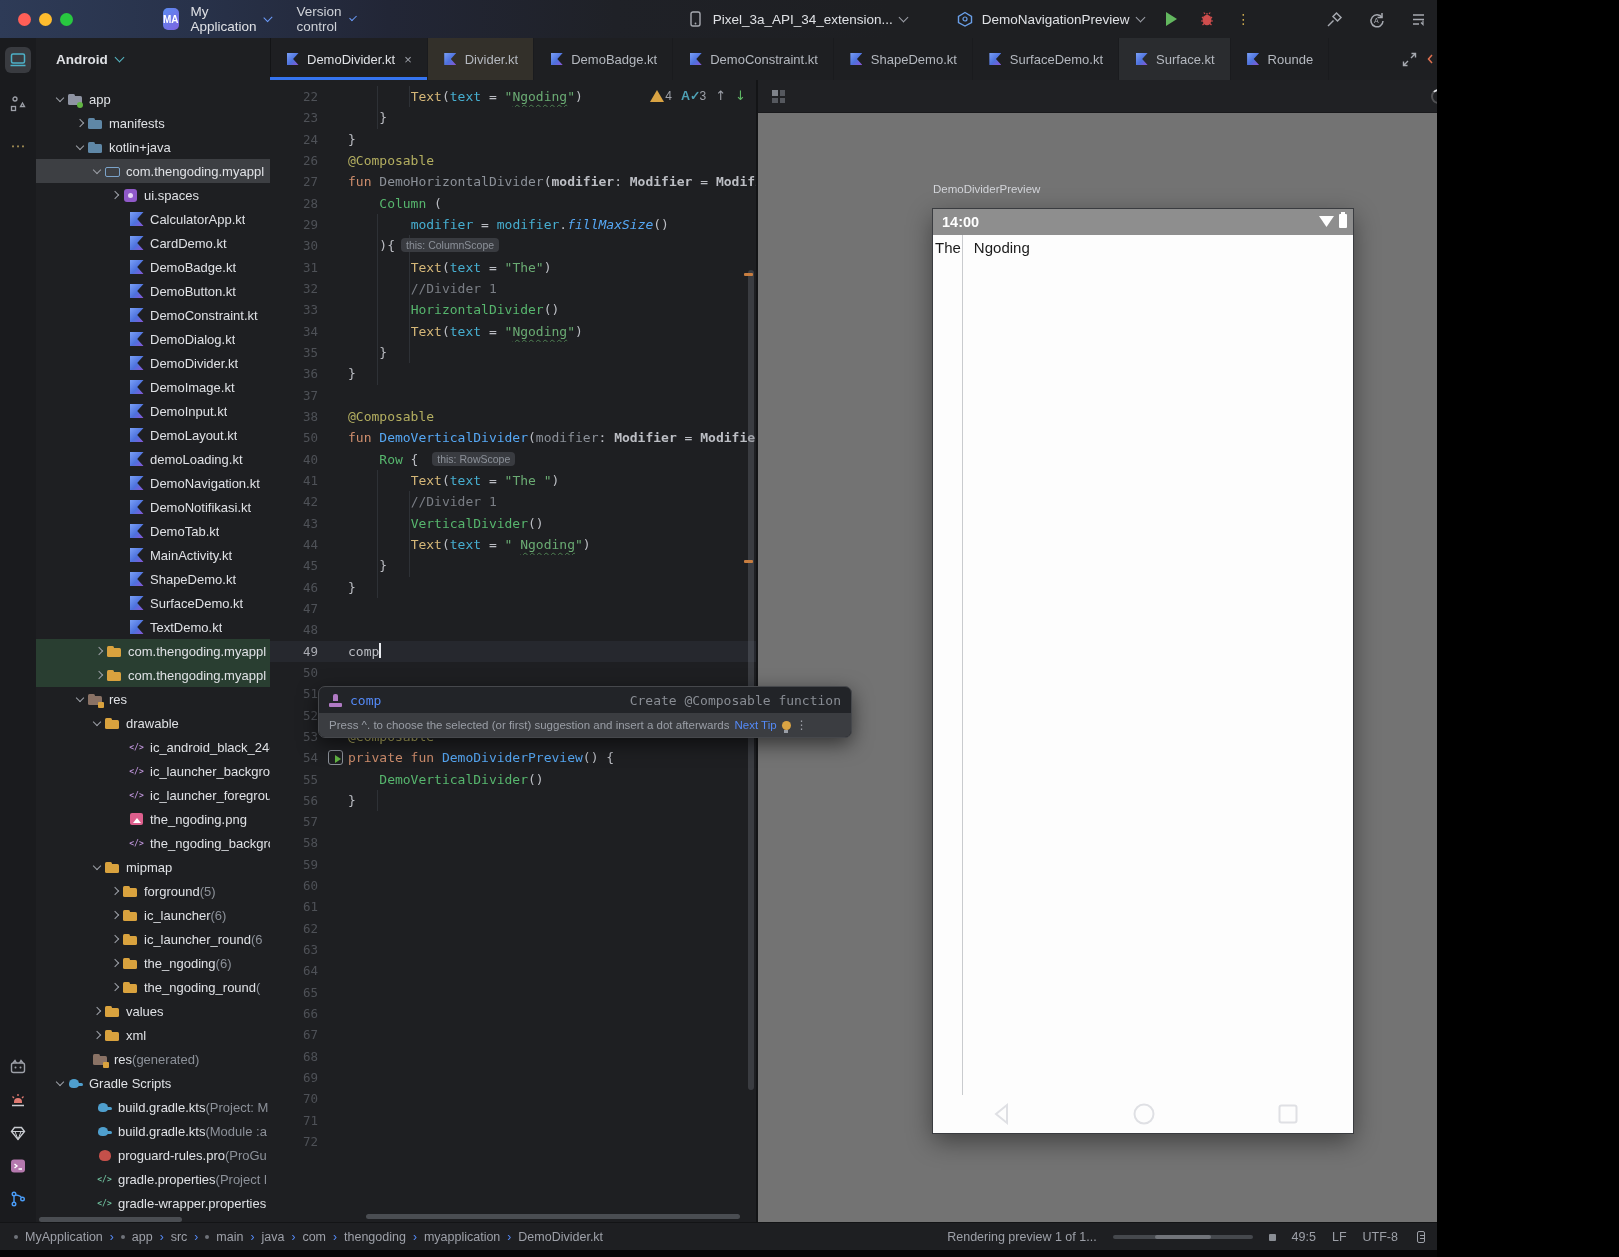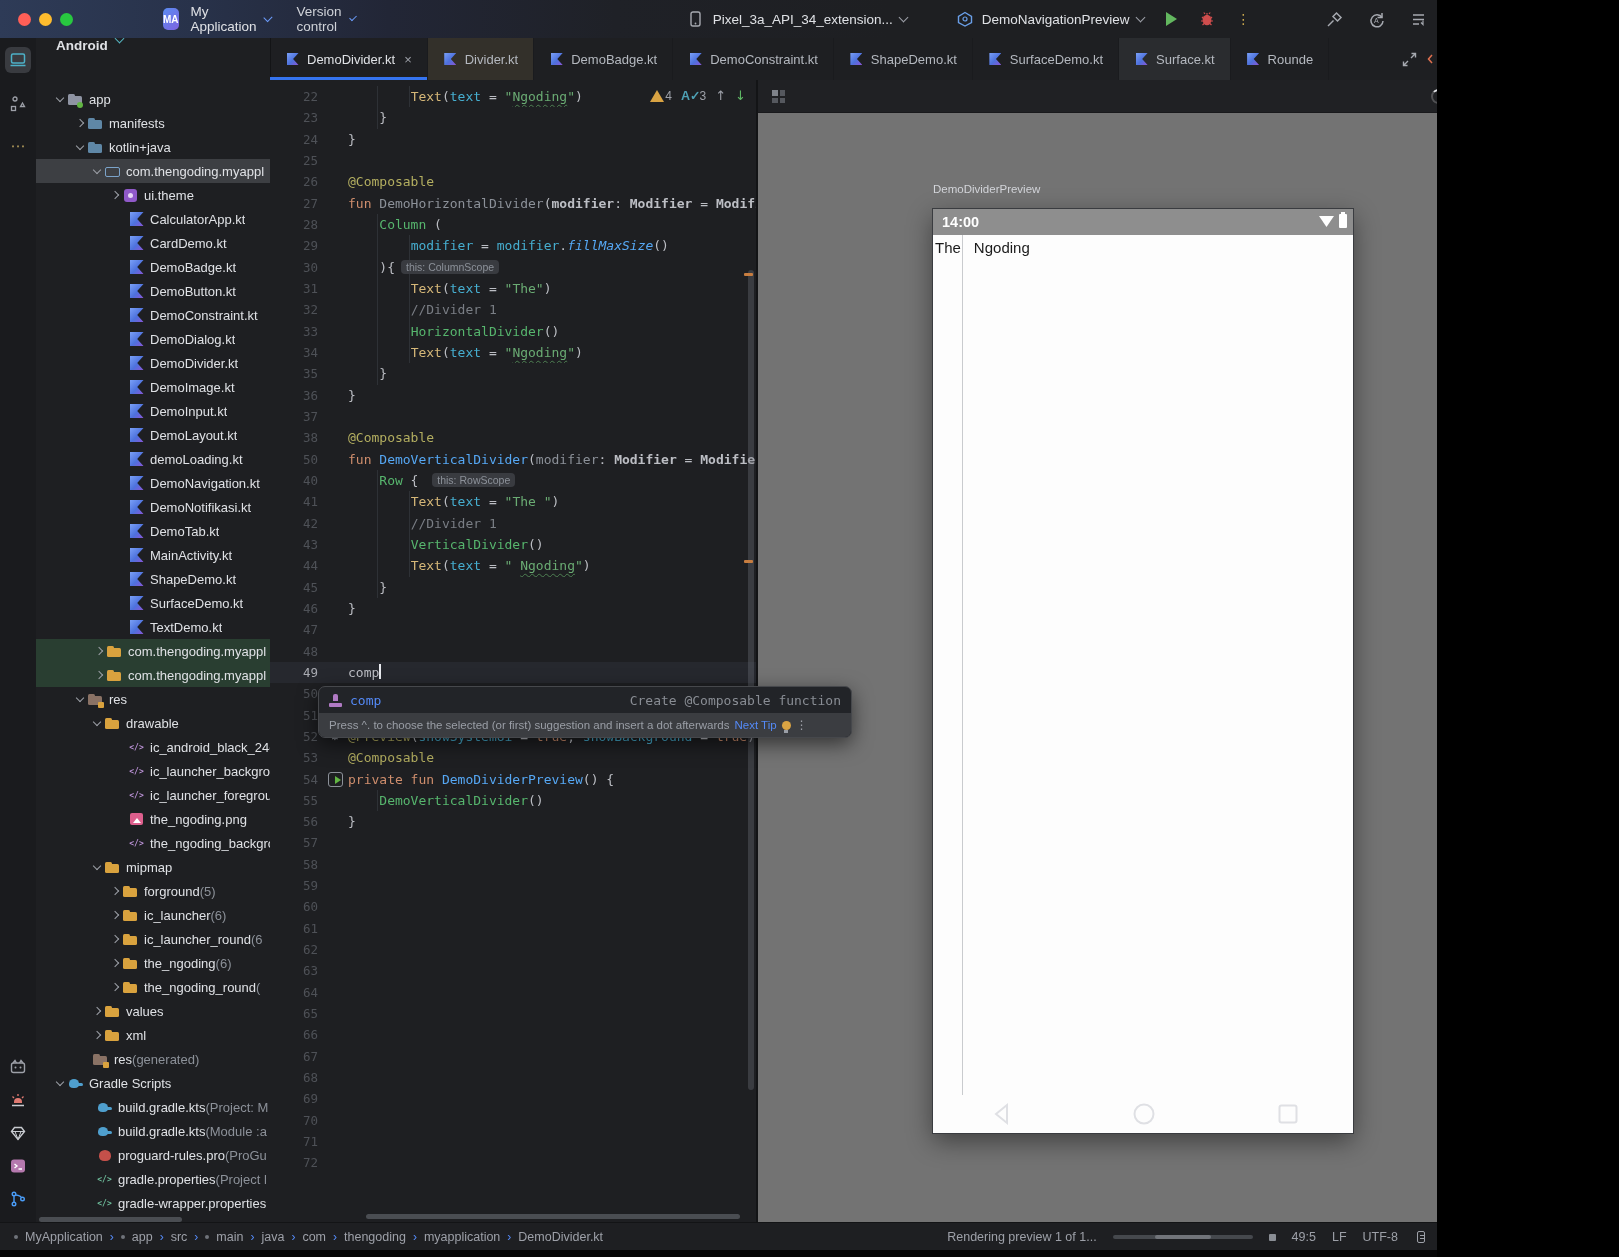--- a/index.html
+++ b/index.html
@@ -21,21 +21,21 @@
   .tb-group{display:flex;align-items:center;}
   .play-tri{width:0;height:0;border-left:11px solid #63b75f;border-top:7px solid transparent;border-bottom:7px solid transparent;}
   .dots-v{color:#c8a64d;font-size:14px;font-family:"DejaVu Sans",sans-serif;}
   .dots-v.gray{color:#9da0a8}
   
   .left-strip{position:absolute;left:0;top:38px;width:36px;height:1184px;background:#1a1b1e;border-right:1px solid #131416;}
   .right-strip{position:absolute;left:1580px;top:38px;width:39px;height:1184px;background:#1a1b1e;border-left:1px solid #131416;}
   .strip-ico{width:26px;height:26px;margin:7px auto;display:flex;align-items:center;justify-content:center;color:#9da0a8;border-radius:6px;}
   .strip-ico.active{background:#393b40;}
   .project{position:absolute;left:36px;top:38px;width:234px;height:1184px;background:#1e1f22;border-right:1px solid #131416;overflow:hidden;}
-  .proj-head{display:flex;align-items:flex-start;gap:8px;height:42px;padding-left:20px;font-size:13.5px;font-weight:bold;color:#dfe1e5;}
+  .proj-head{display:flex;align-items:center;gap:8px;height:42px;padding-left:20px;font-size:13.5px;font-weight:bold;color:#dfe1e5;}
   .proj-head .cv{border-color:#56b6c2}
   .tree{position:absolute;left:0;top:49px;width:234px;}
   .trow{display:flex;align-items:center;height:24px;font-size:13px;color:#dfe1e5;white-space:nowrap;overflow:hidden;}
   .trow.sel{background:#3d3f43}.trow.grn{background:rgba(73,142,90,.28)}
   .tchev{width:14px;flex:none;display:flex;align-items:center;justify-content:center;}
   .tchev .cv{border-color:#9da0a8;width:5px;height:5px;}
   .tlabel{margin-left:5px;overflow:hidden;white-space:nowrap;}
   .tsuffix{color:#8c9199;}
   
   .ti{position:relative;width:17px;height:17px;flex:none;}
@@ -352,21 +352,21 @@
             <i class="cv" style="display: block;"></i>
           </span>
           <span class="ti ti-package"></span>
           <span class="tlabel">com.thengoding.myappl</span>
         </div>
         <div class="trow" style="padding-left: 72px;">
           <span class="tchev">
             <i class="cv right" style="display: block;"></i>
           </span>
           <span class="ti ti-theme"></span>
-          <span class="tlabel">ui.theme</span>
+          <span class="tlabel">ui.spaces</span>
         </div>
         <div class="trow" style="padding-left: 92px;">
           <span class="ti ti-kt"></span>
           <span class="tlabel">CalculatorApp.kt</span>
         </div>
         <div class="trow" style="padding-left: 92px;">
           <span class="ti ti-kt"></span>
           <span class="tlabel">CardDemo.kt</span>
         </div>
         <div class="trow" style="padding-left: 92px;">
@@ -675,25 +675,20 @@
             </div>
             <div class="cl">
               <span class="ln">23</span>
               <span class="gut"></span>
               <span class="code"><span class="tp-p">    }</span></span>
             </div>
             <div class="cl">
               <span class="ln">24</span>
               <span class="gut"></span>
               <span class="code"><span class="tp-p">}</span></span>
-            </div>
-            <div class="cl">
-              <span class="ln">25</span>
-              <span class="gut"></span>
-              <span class="code"></span>
             </div>
             <div class="cl">
               <span class="ln">26</span>
               <span class="gut"></span>
               <span class="code"><span class="tp-a">@Composable</span></span>
             </div>
             <div class="cl">
               <span class="ln">27</span>
               <span class="gut"></span>
               <span class="code"><span class="tp-k">fun </span><span class="tp-x">DemoHorizontalDivider</span><span class="tp-p">(</span><span class="tp-w">modifier</span><span class="tp-p">: </span><span class="tp-w">Modifier</span><span class="tp-p"> = </span><span class="tp-w">Modifier</span></span>

